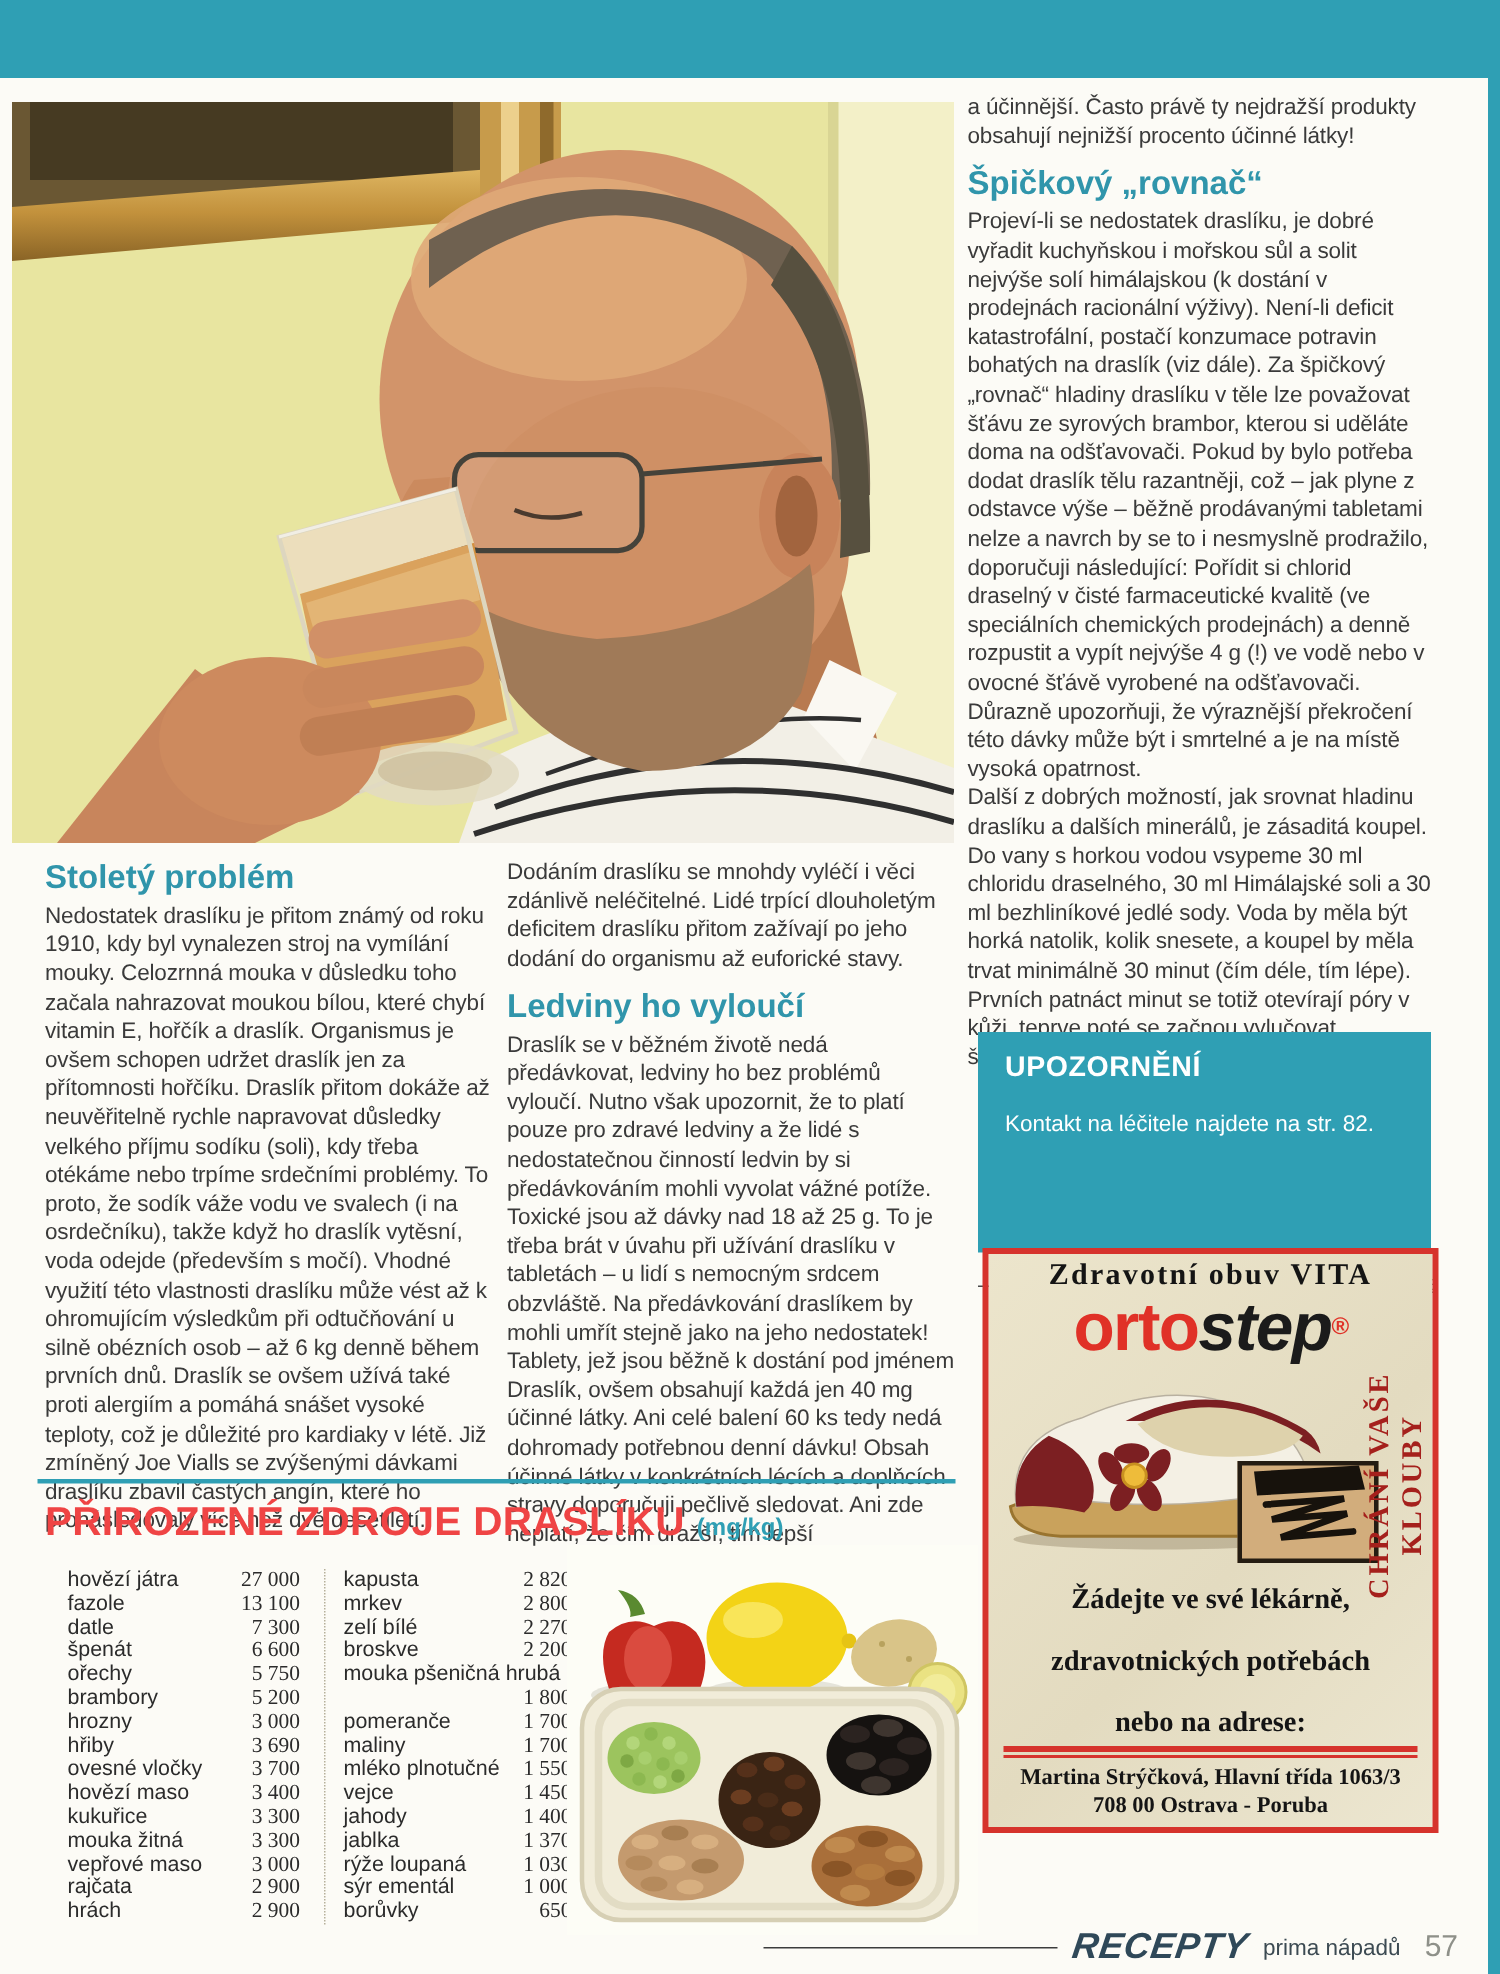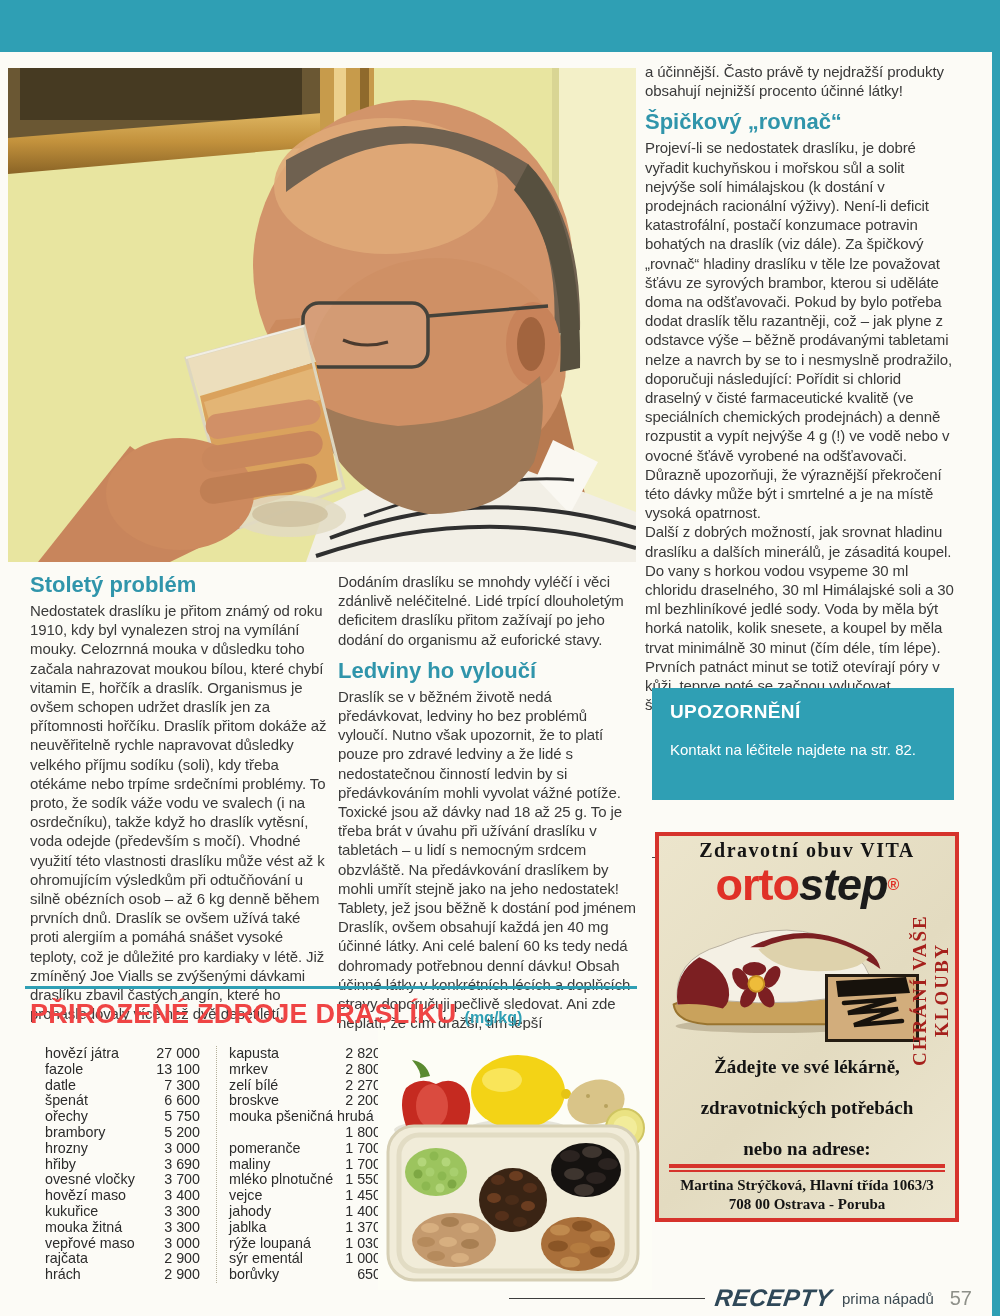--- a/index.html
+++ b/index.html
@@ -14,21 +14,21 @@
   .col{position:absolute;width:299px;}
   .col-left{left:30px;top:572px;}
   .col-mid{left:338px;top:572px;}
   .col-right{left:645px;top:62px;width:313px;}
   .body-p{font-size:15px;line-height:19.2px;margin:0;letter-spacing:-0.1px;}
   .section-h{font-size:22px;line-height:26px;font-weight:bold;color:#3095ab;margin:0 0 3px 0;}
   .col-right .section-h{margin-top:9px;}
   .end-mark{display:inline-block;font-family:"DejaVu Sans",sans-serif;font-size:15px;color:#1d1d1d;
             transform:rotate(-35deg);margin-left:8px;}
 
-  .notice{position:absolute;left:652px;top:688px;width:302px;height:112px;background:#2f9fb4;
+  .notice{position:absolute;left:652px;top:688px;width:302px;height:147px;background:#2f9fb4;
           color:#ffffff;padding:13px 18px;box-sizing:border-box;}
   .notice-title{font-size:19px;font-weight:bold;letter-spacing:.4px;margin:0 0 9px 0;}
   .notice-p{font-size:15px;line-height:19px;margin:0;}
   .notice-contact{margin-top:17px;}
 
   .inzerce{position:absolute;left:652px;top:851px;width:306px;display:flex;align-items:center;gap:9px;text-decoration:underline;}
   .inzerce-line{flex:1;border-top:1.4px solid #4a4a4a;}
   .inzerce-label{font-size:10.5px;color:#3f3f3f;letter-spacing:.6px;}
 
   .ad{position:absolute;left:655px;top:832px;width:304px;height:390px;box-sizing:border-box;
@@ -59,21 +59,21 @@
 
   .table-rule{position:absolute;left:25px;top:986px;width:612px;height:2.5px;background:#2f9fb4;}
   .food-title{position:absolute;left:30px;top:999px;white-space:nowrap;}
   .food-title .t{font-size:27px;font-weight:bold;color:#ef4444;letter-spacing:.2px;}
   .food-title .u{font-size:16px;font-weight:bold;color:#2f9fb4;margin-left:8px;}
   .food-cols{position:absolute;left:45px;top:1046px;display:flex;}
   .food-col{width:155px;}
   .food-col.second{width:152px;margin-left:16px;padding-left:12px;border-left:1px dotted #b5b09a;}
   .food-row{display:flex;justify-content:space-between;font-size:14.3px;line-height:15.8px;
             color:#2b2b2b;white-space:nowrap;}
-  .food-value{text-align:right;}
+  .food-value{text-align:right;font-family:Liberation Serif, serif;}
 
   .food-photo{position:absolute;left:378px;top:1030px;width:274px;height:260px;}
   .food-photo svg{display:block;width:100%;height:100%;}
 
   .footer{position:absolute;left:0;top:1284px;width:986px;display:flex;align-items:center;
           justify-content:flex-end;gap:10px;padding-right:14px;box-sizing:border-box;}
   .footer-line{width:196px;border-top:1.5px solid #3c3c3c;}
   .footer-brand{font-style:italic;font-weight:bold;font-size:24px;color:#2f4858;
                 transform:skewX(-8deg);letter-spacing:.5px;}
   .footer-suffix{font-size:15px;color:#3c4a52;}

